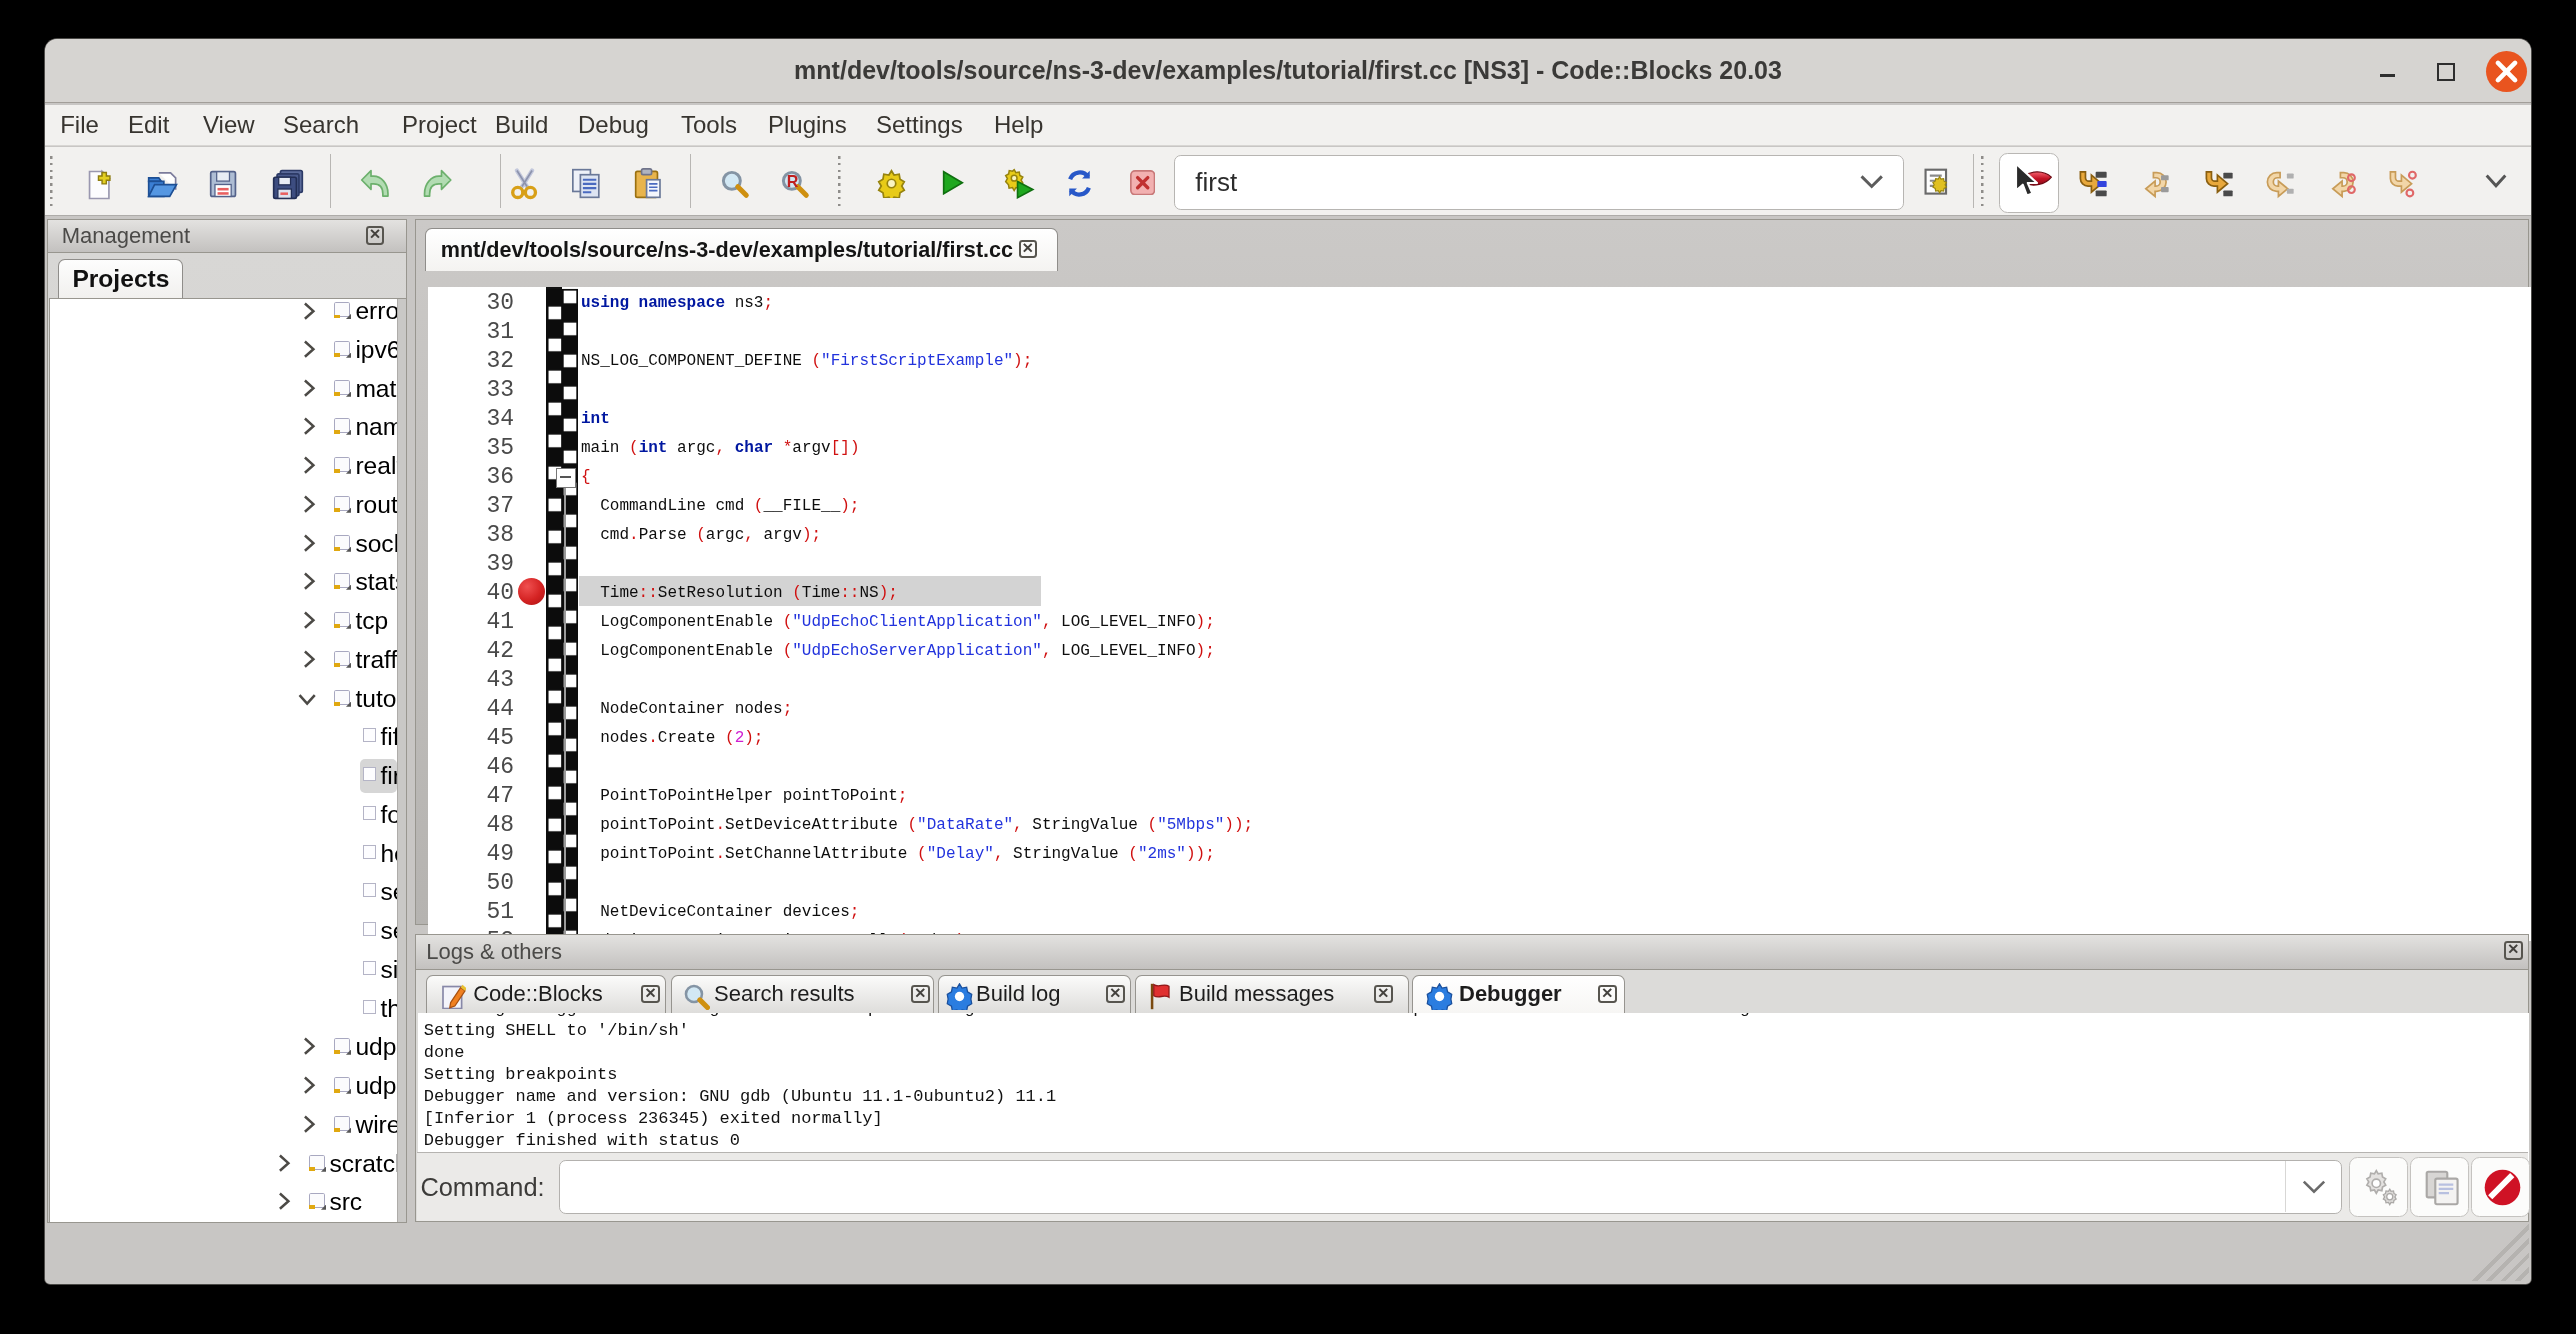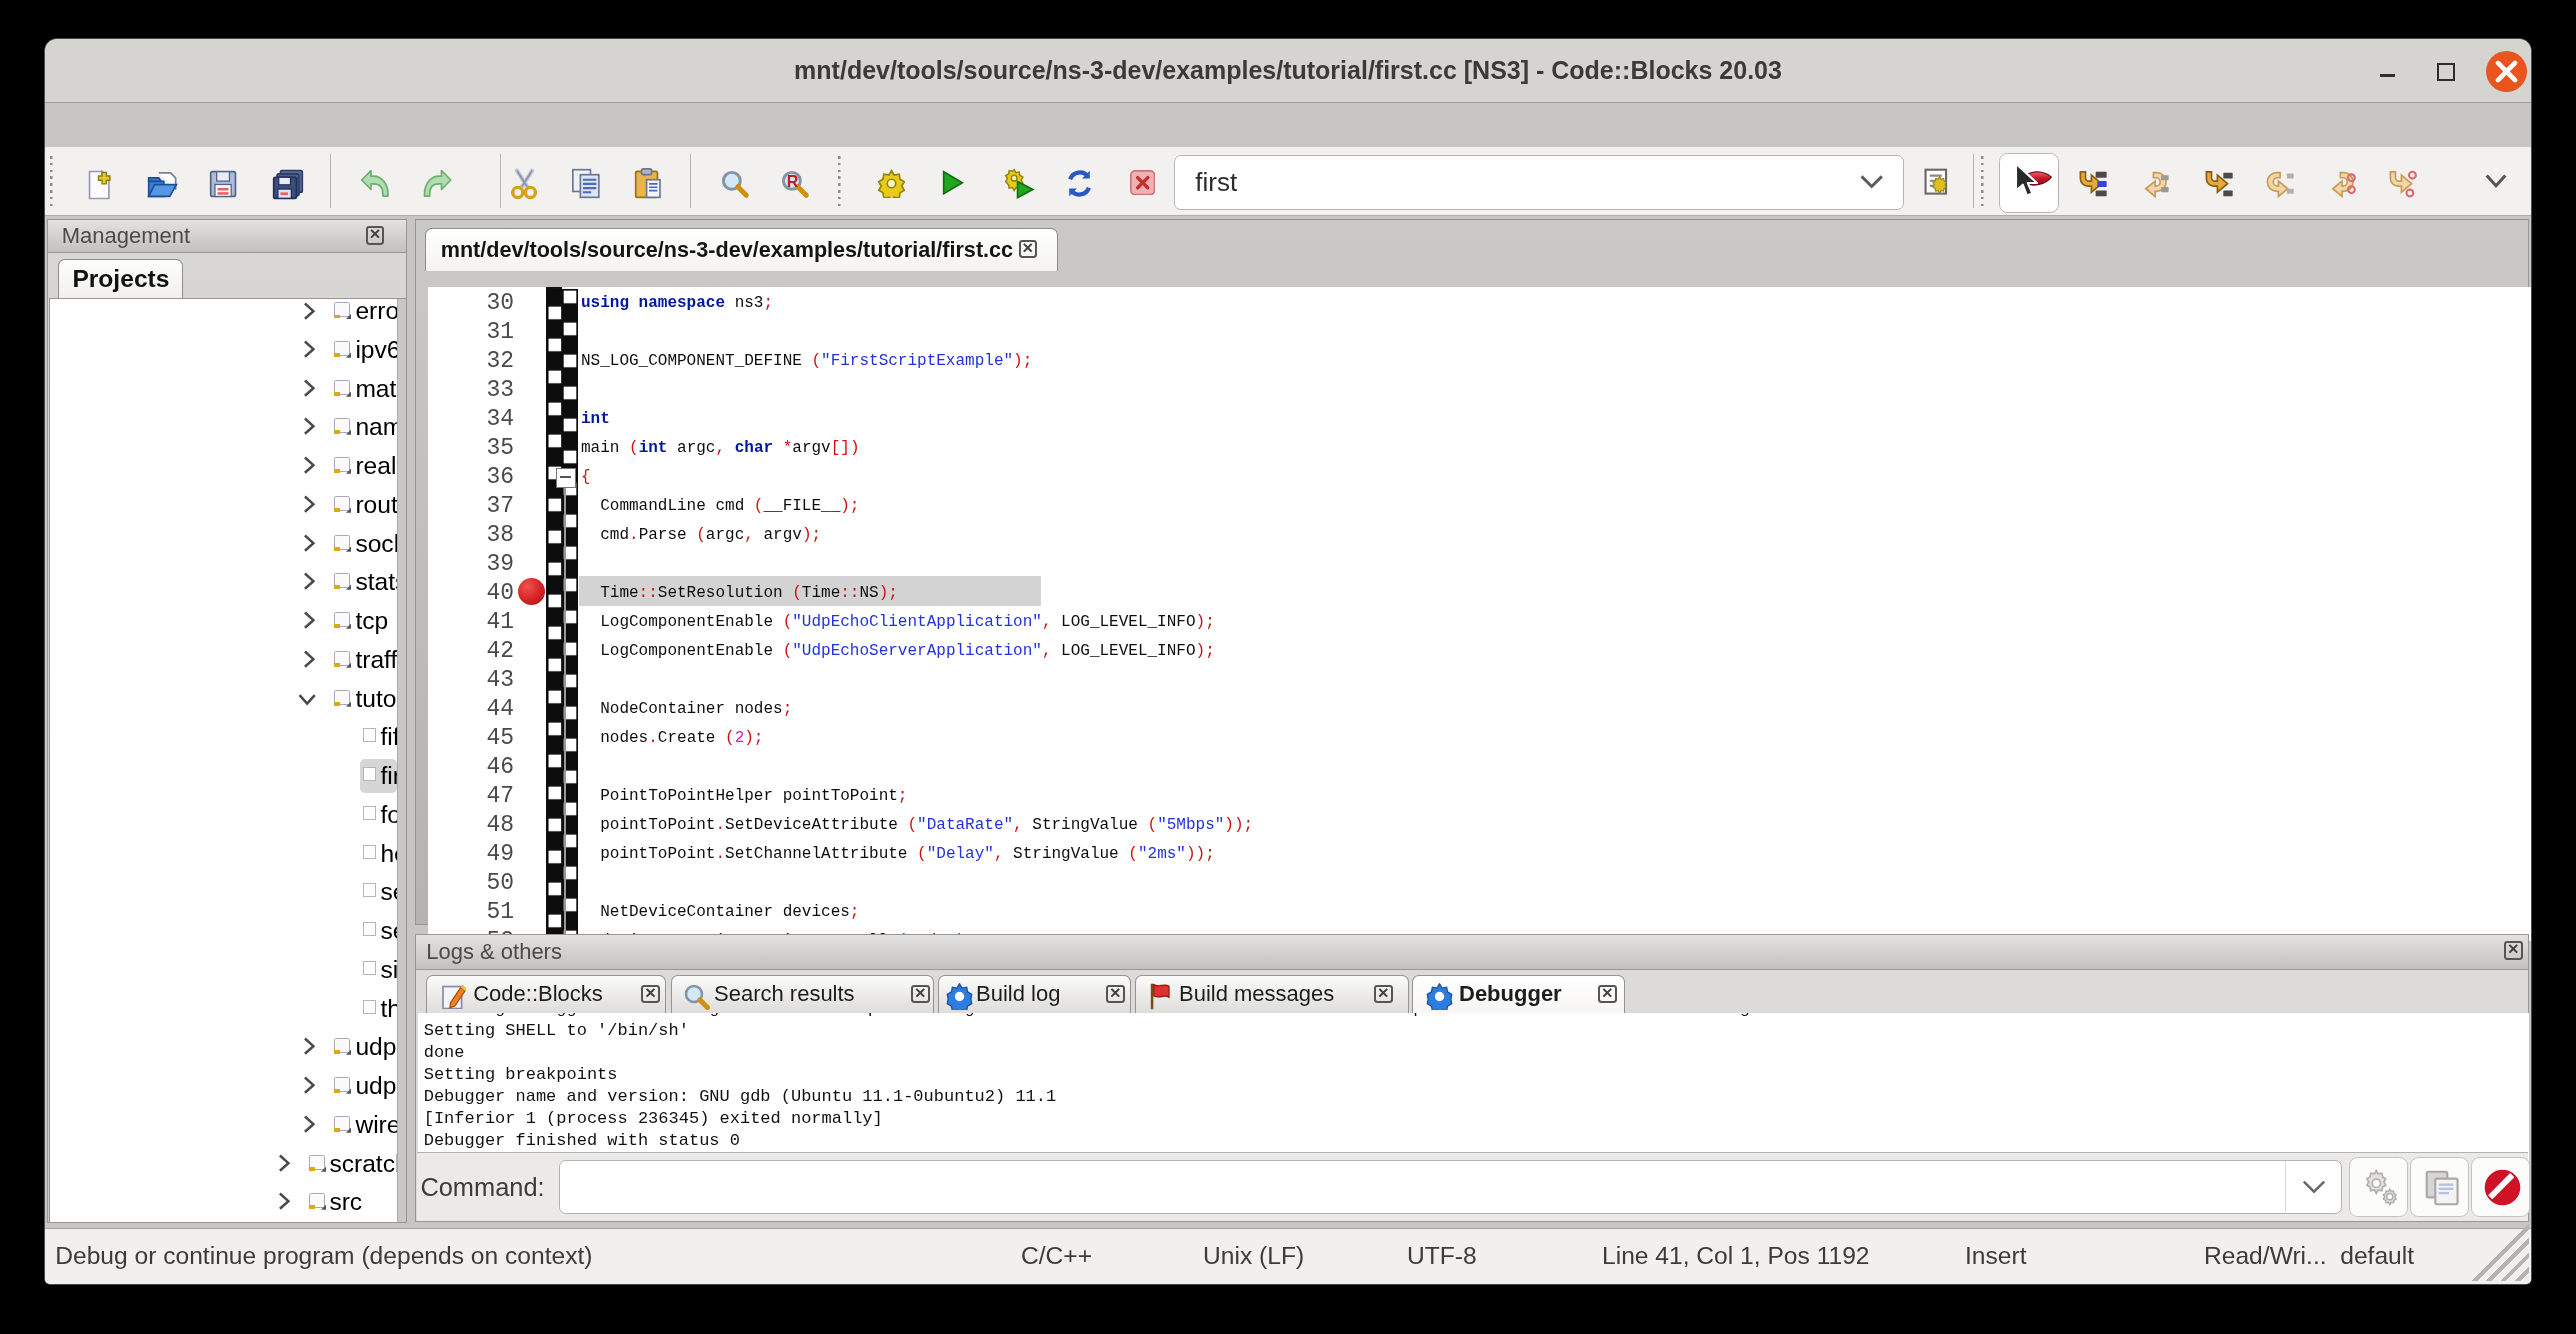--- a/index.html
+++ b/index.html
@@ -97,20 +97,33 @@
 <div id="win">
   <div id="titlebar">
     <div id="title">mnt/dev/tools/source/ns-3-dev/examples/tutorial/first.cc [NS3] - Code::Blocks 20.03</div>
     <div id="btnmin"></div>
     <div id="btnmax"></div>
     <div id="btnclose">
         <svg width="41" height="41" style="position:absolute;left:0;top:0" viewBox="0 0 48 48">
           <path d="M14 14L34 34M34 14L14 34" stroke="#fff" stroke-width="5.5" stroke-linecap="round"></path>
         </svg>
       </div>
+  </div>
+  <div id="menubar">
+    <span style="left:15.2px">File</span>
+      <span style="left:83px">Edit</span>
+      <span style="left:158px">View</span>
+    <span style="left:238px">Search</span>
+      <span style="left:357px">Project</span>
+      <span style="left:450px">Build</span>
+    <span style="left:533px">Debug</span>
+      <span style="left:636px">Tools</span>
+      <span style="left:723px">Plugins</span>
+    <span style="left:831px">Settings</span>
+      <span style="left:949px">Help</span>
   </div>
   <div id="toolbar">
     <div class="grip" style="left:3.4px"></div>
     <svg class="ticon" style="left:41px;top:22px" width="29" height="32" viewBox="0 0 34 38">
         <path d="M4 3h15l8 8v24H4z" fill="#fcfcfe" stroke="#9a98b0" stroke-width="2"></path>
         <path d="M19 3l8 8h-8z" fill="#d8d8e6" stroke="#9a98b0" stroke-width="2"></path>
         <path d="M21 6h6v5h5v6h-5v5h-6v-5h-5v-6h5z" fill="#e3cf22" stroke="#8f7d10" stroke-width="2" transform="translate(1,-1) scale(.85)"></path>
       </svg>
     <svg class="ticon" style="left:102px;top:24px" width="32" height="29" viewBox="0 0 38 34">
         <path d="M14 2h14l6 6v14" fill="#fff" stroke="#7c7c9c" stroke-width="2"></path>
@@ -615,23 +628,14 @@
         </svg>
     </div>
     <div class="cmdbtn" style="left:2054px">
       <svg style="position:absolute;left:11px;top:10.2px" width="39" height="39" viewBox="0 0 46 46">
           <circle cx="23" cy="23" r="21" fill="#cf1225"></circle>
           <path d="M8.5 34.5L34.5 8.5" stroke="#fff" stroke-width="7"></path>
         </svg>
     </div>
   </div>
   <div id="grip-br"></div>
-  <div id="statusbar">
-    <div style="left:10.2px">Debug or continue program (depends on context)</div>
-    <div style="left:976px">C/C++</div>
-    <div style="left:1158px">Unix (LF)</div>
-    <div style="left:1362px">UTF-8</div>
-    <div style="left:1557px">Line 41, Col 1, Pos 1192</div>
-    <div style="left:1920px">Insert</div>
-    <div style="left:2159px">Read/Wri...&nbsp;&nbsp;default</div>
-  </div>
 </div>
 
 
 </body></html>

